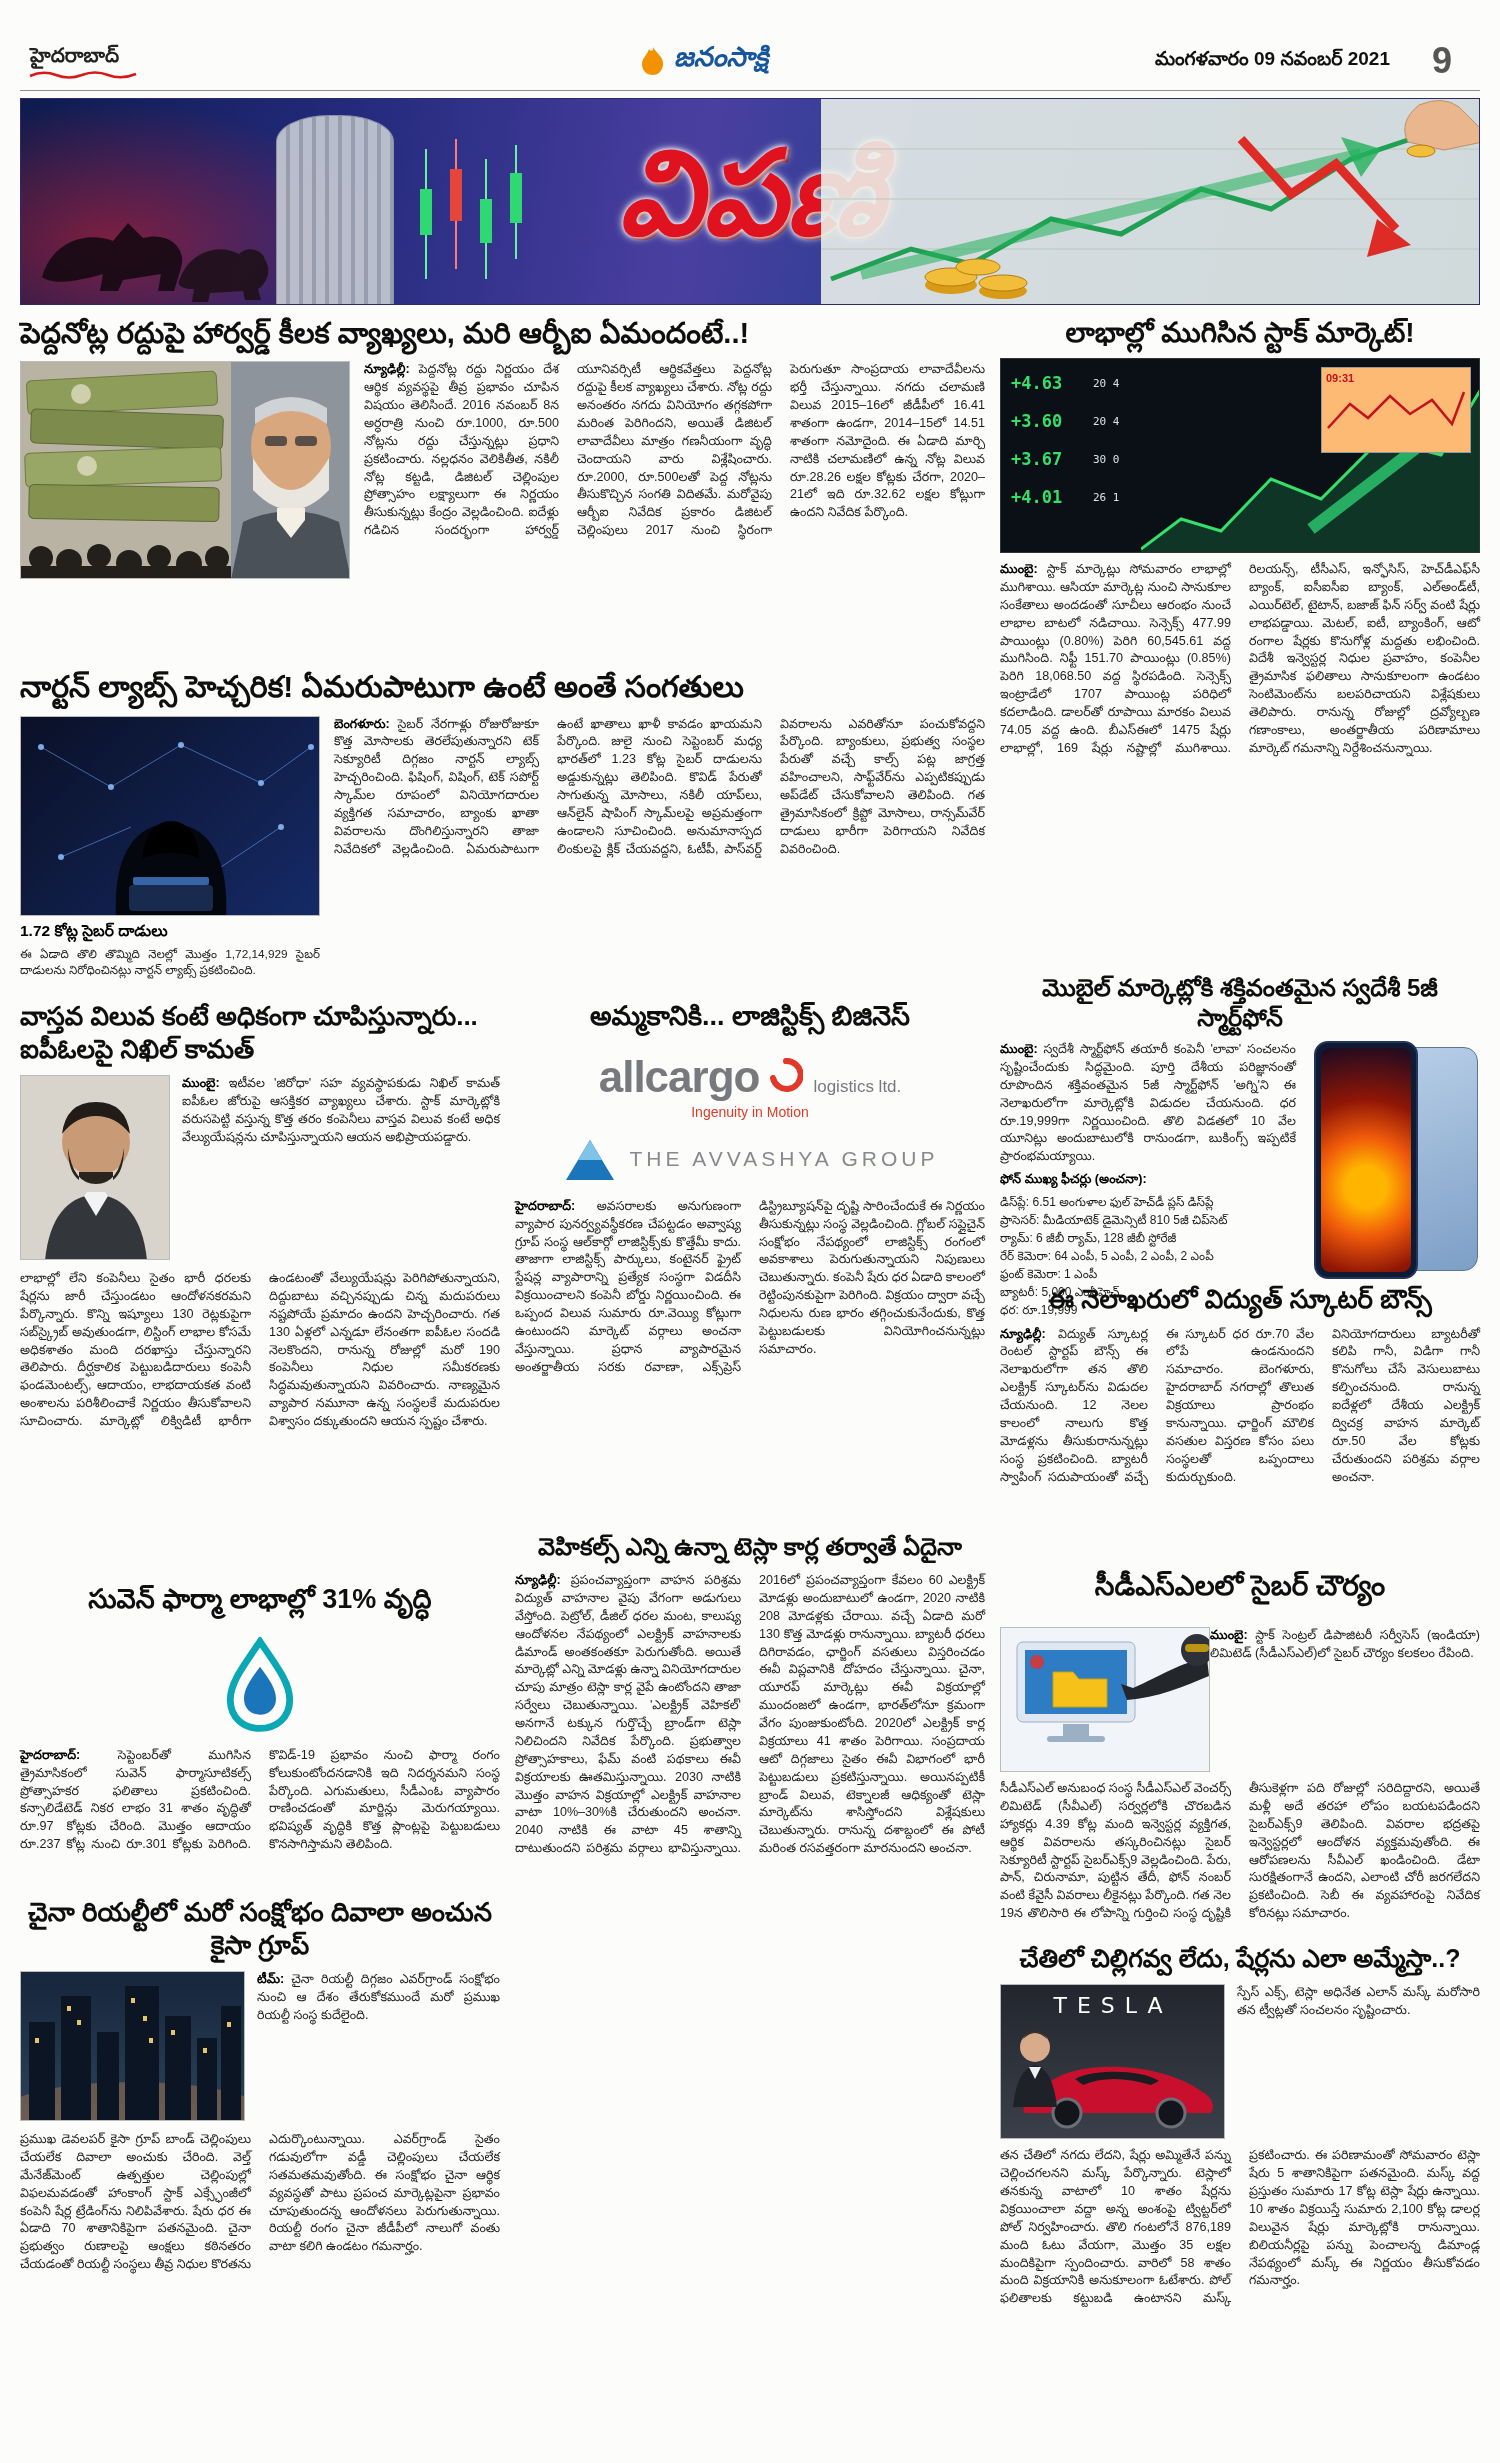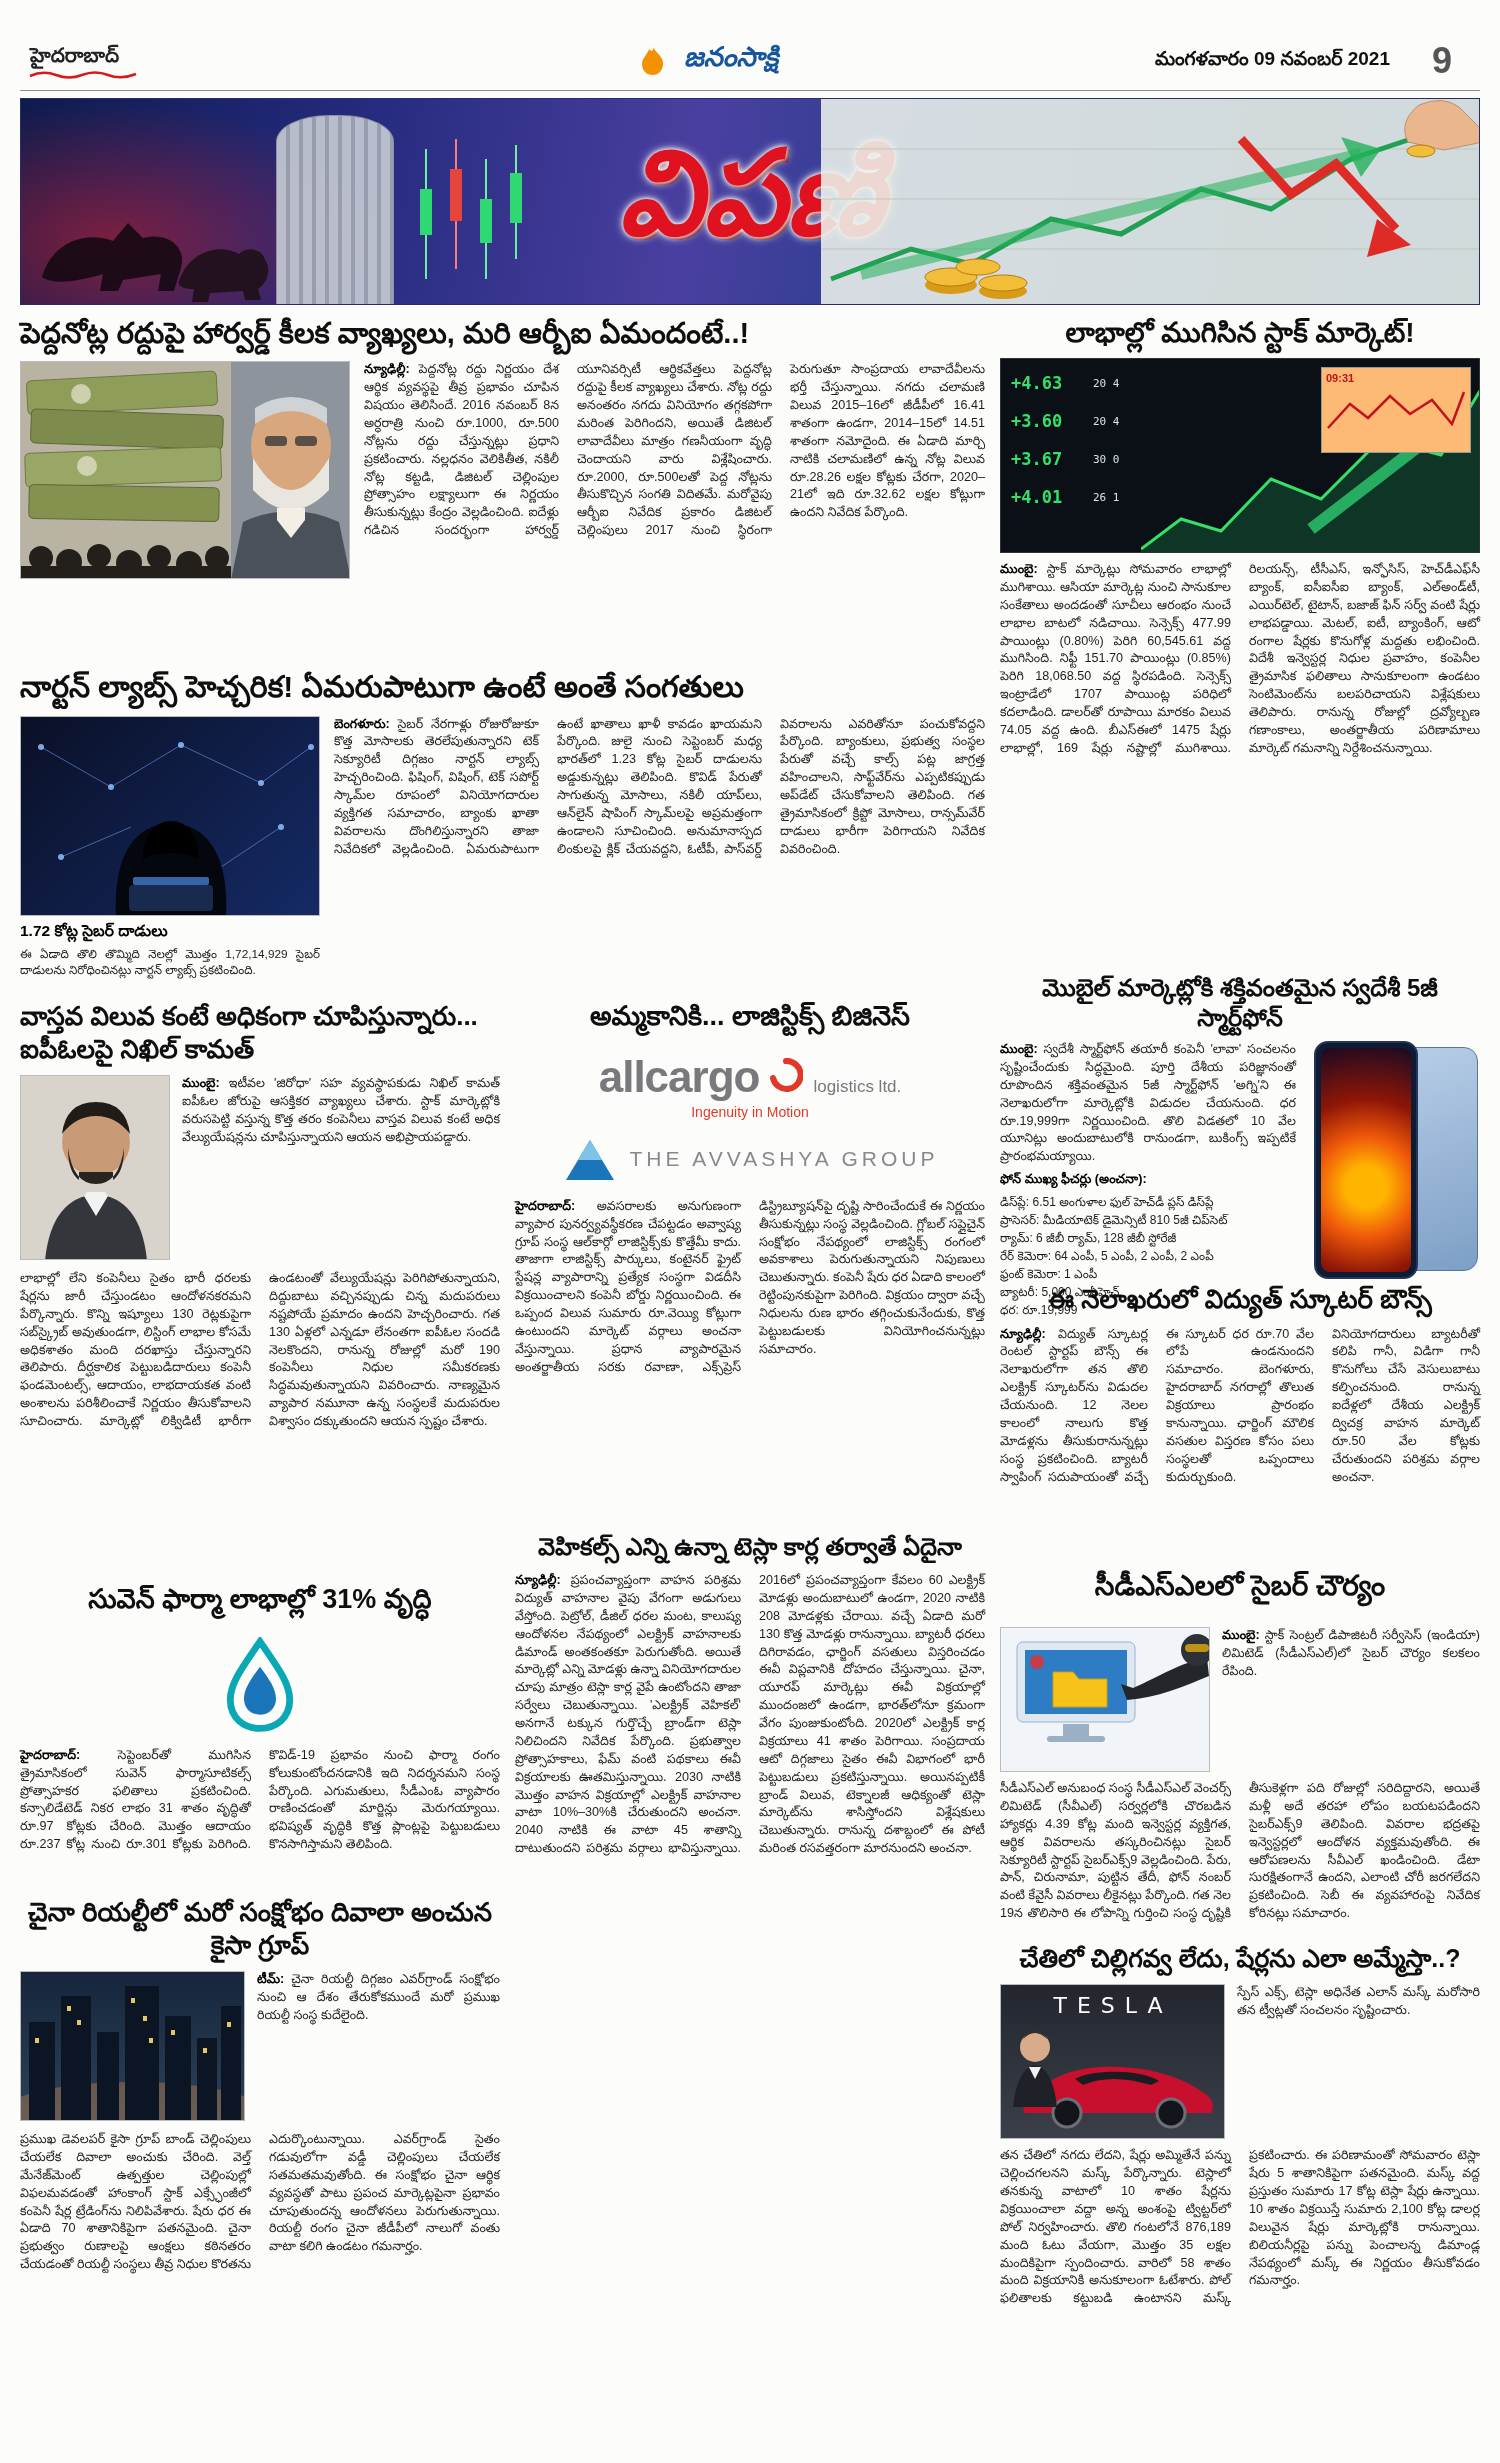--- a/index.html
+++ b/index.html
@@ -5,21 +5,21 @@
   *{margin:0;padding:0;box-sizing:border-box}
   html,body{background:#9a9a9a}
   body{font-family:"Liberation Sans","DejaVu Sans",sans-serif}
   .page{position:relative;width:1500px;height:2463px;margin:0 auto;background:#fcfcfa;overflow:hidden}
   .abs{position:absolute}
 
   
   .hdr{position:absolute;left:0;top:40px;width:1500px;height:52px}
   .hdr-loc{position:absolute;left:30px;top:4px;font-size:20px;font-weight:bold;color:#222}
   .hdr-squiggle{position:absolute;left:28px;top:30px}
-  .masthead{position:absolute;left:640px;top:2px;display:flex;align-items:center;gap:18px}
+  .masthead{position:absolute;left:640px;top:2px;display:flex;align-items:center;gap:8px}
   .masthead .nm{font-size:27px;font-weight:bold;font-style:italic;color:#17569d}
   .hdr-date{position:absolute;right:110px;top:8px;font-size:19px;font-weight:bold;color:#111}
   .hdr-page{position:absolute;right:48px;top:0px;font-size:36px;color:#555;font-weight:bold}
   .hdr-rule{position:absolute;left:20px;top:50px;width:1460px;border-top:1.5px solid #8f8f8f}
 
   
   .banner{overflow:hidden;border:1px solid #2b2b66}
   .banner-bg{position:absolute;inset:0;background:linear-gradient(100deg,#0d1b4d 0%,#232a7c 22%,#4a3fa0 46%,#2b3f93 62%,#123070 80%,#0d2a66 100%)}
   .banner-redglow{position:absolute;left:0;top:0;width:360px;height:100%;background:radial-gradient(ellipse at 25% 70%,rgba(210,30,40,.55),rgba(210,30,40,0) 70%)}
   .building{left:255px;top:16px;width:118px;height:191px;background:repeating-linear-gradient(90deg,#cdd2d8 0 9px,#a7aeb6 9px 13px);border-radius:45% 45% 0 0/14% 14% 0 0;opacity:.88;border:1px solid #99a1a9}
@@ -381,21 +381,21 @@
   <div class="abs" style="left:515px;top:1532px;width:470px;height:911px">
     <div class="headline hl-c" style="font-size:24px;margin-bottom:10px">వెహికల్స్ ఎన్ని ఉన్నా టెస్లా కార్ల తర్వాతే ఏదైనా</div>
     <div class="body-txt c2" style="height:860px">
       <span class="byline">న్యూఢిల్లీ:</span>
       <span>ప్రపంచవ్యాప్తంగా వాహన పరిశ్రమ విద్యుత్ వాహనాల వైపు వేగంగా అడుగులు వేస్తోంది. పెట్రోల్, డీజిల్ ధరల మంట, కాలుష్య ఆందోళనల నేపథ్యంలో ఎలక్ట్రిక్ వాహనాలకు డిమాండ్ అంతకంతకూ పెరుగుతోంది. అయితే మార్కెట్లో ఎన్ని మోడళ్లు ఉన్నా వినియోగదారుల చూపు మాత్రం టెస్లా కార్ల వైపే ఉంటోందని తాజా సర్వేలు చెబుతున్నాయి. 'ఎలక్ట్రిక్ వెహికల్' అనగానే టక్కున గుర్తొచ్చే బ్రాండ్‌గా టెస్లా నిలిచిందని నివేదిక పేర్కొంది. ప్రభుత్వాల ప్రోత్సాహకాలు, ఫేమ్ వంటి పథకాలు ఈవీ విక్రయాలకు ఊతమిస్తున్నాయి. 2030 నాటికి మొత్తం వాహన విక్రయాల్లో ఎలక్ట్రిక్ వాహనాల వాటా 10%–30%కి చేరుతుందని అంచనా. 2040 నాటికి ఈ వాటా 45 శాతాన్ని దాటుతుందని పరిశ్రమ వర్గాలు భావిస్తున్నాయి. 2016లో ప్రపంచవ్యాప్తంగా కేవలం 60 ఎలక్ట్రిక్ మోడళ్లు అందుబాటులో ఉండగా, 2020 నాటికి 208 మోడళ్లకు చేరాయి. వచ్చే ఏడాది మరో 130 కొత్త మోడళ్లు రానున్నాయి. బ్యాటరీ ధరలు దిగిరావడం, ఛార్జింగ్ వసతులు విస్తరించడం ఈవీ విప్లవానికి దోహదం చేస్తున్నాయి. చైనా, యూరప్ మార్కెట్లు ఈవీ విక్రయాల్లో ముందంజలో ఉండగా, భారత్‌లోనూ క్రమంగా వేగం పుంజుకుంటోంది. 2020లో ఎలక్ట్రిక్ కార్ల విక్రయాలు 41 శాతం పెరిగాయి. సంప్రదాయ ఆటో దిగ్గజాలు సైతం ఈవీ విభాగంలో భారీ పెట్టుబడులు ప్రకటిస్తున్నాయి. అయినప్పటికీ బ్రాండ్ విలువ, టెక్నాలజీ ఆధిక్యంతో టెస్లా మార్కెట్‌ను శాసిస్తోందని విశ్లేషకులు చెబుతున్నారు. రానున్న దశాబ్దంలో ఈ పోటీ మరింత రసవత్తరంగా మారనుందని అంచనా.</span>
     </div>
   </div>
 
   <div class="abs" style="left:1000px;top:1568px;width:480px;height:372px">
     <div class="headline hl-c" style="font-size:28px;margin-bottom:24px">సీడీఎస్ఎలలో సైబర్ చౌర్యం</div>
-    <div style="display:flex;gap:12px">
+    <div style="display:flex;gap:0">
       <div class="imgbox" style="width:210px;height:145px;background:#f1f5f9">
         <svg width="210" height="145" viewBox="0 0 210 145">
           <rect x="16" y="14" width="118" height="80" rx="6" fill="#dfe8f2" stroke="#9bb0c4"></rect>
           <rect x="24" y="22" width="102" height="64" fill="#2e7cc3"></rect>
           <rect x="62" y="96" width="26" height="12" fill="#9bb0c4"></rect>
             <rect x="46" y="108" width="58" height="6" rx="3" fill="#9bb0c4"></rect>
           <g>
               <path d="M52 44 h20 l6 7 h28 v28 h-54 Z" fill="#f6c21a" stroke="#caa00e"></path>
             </g>
           <g>

